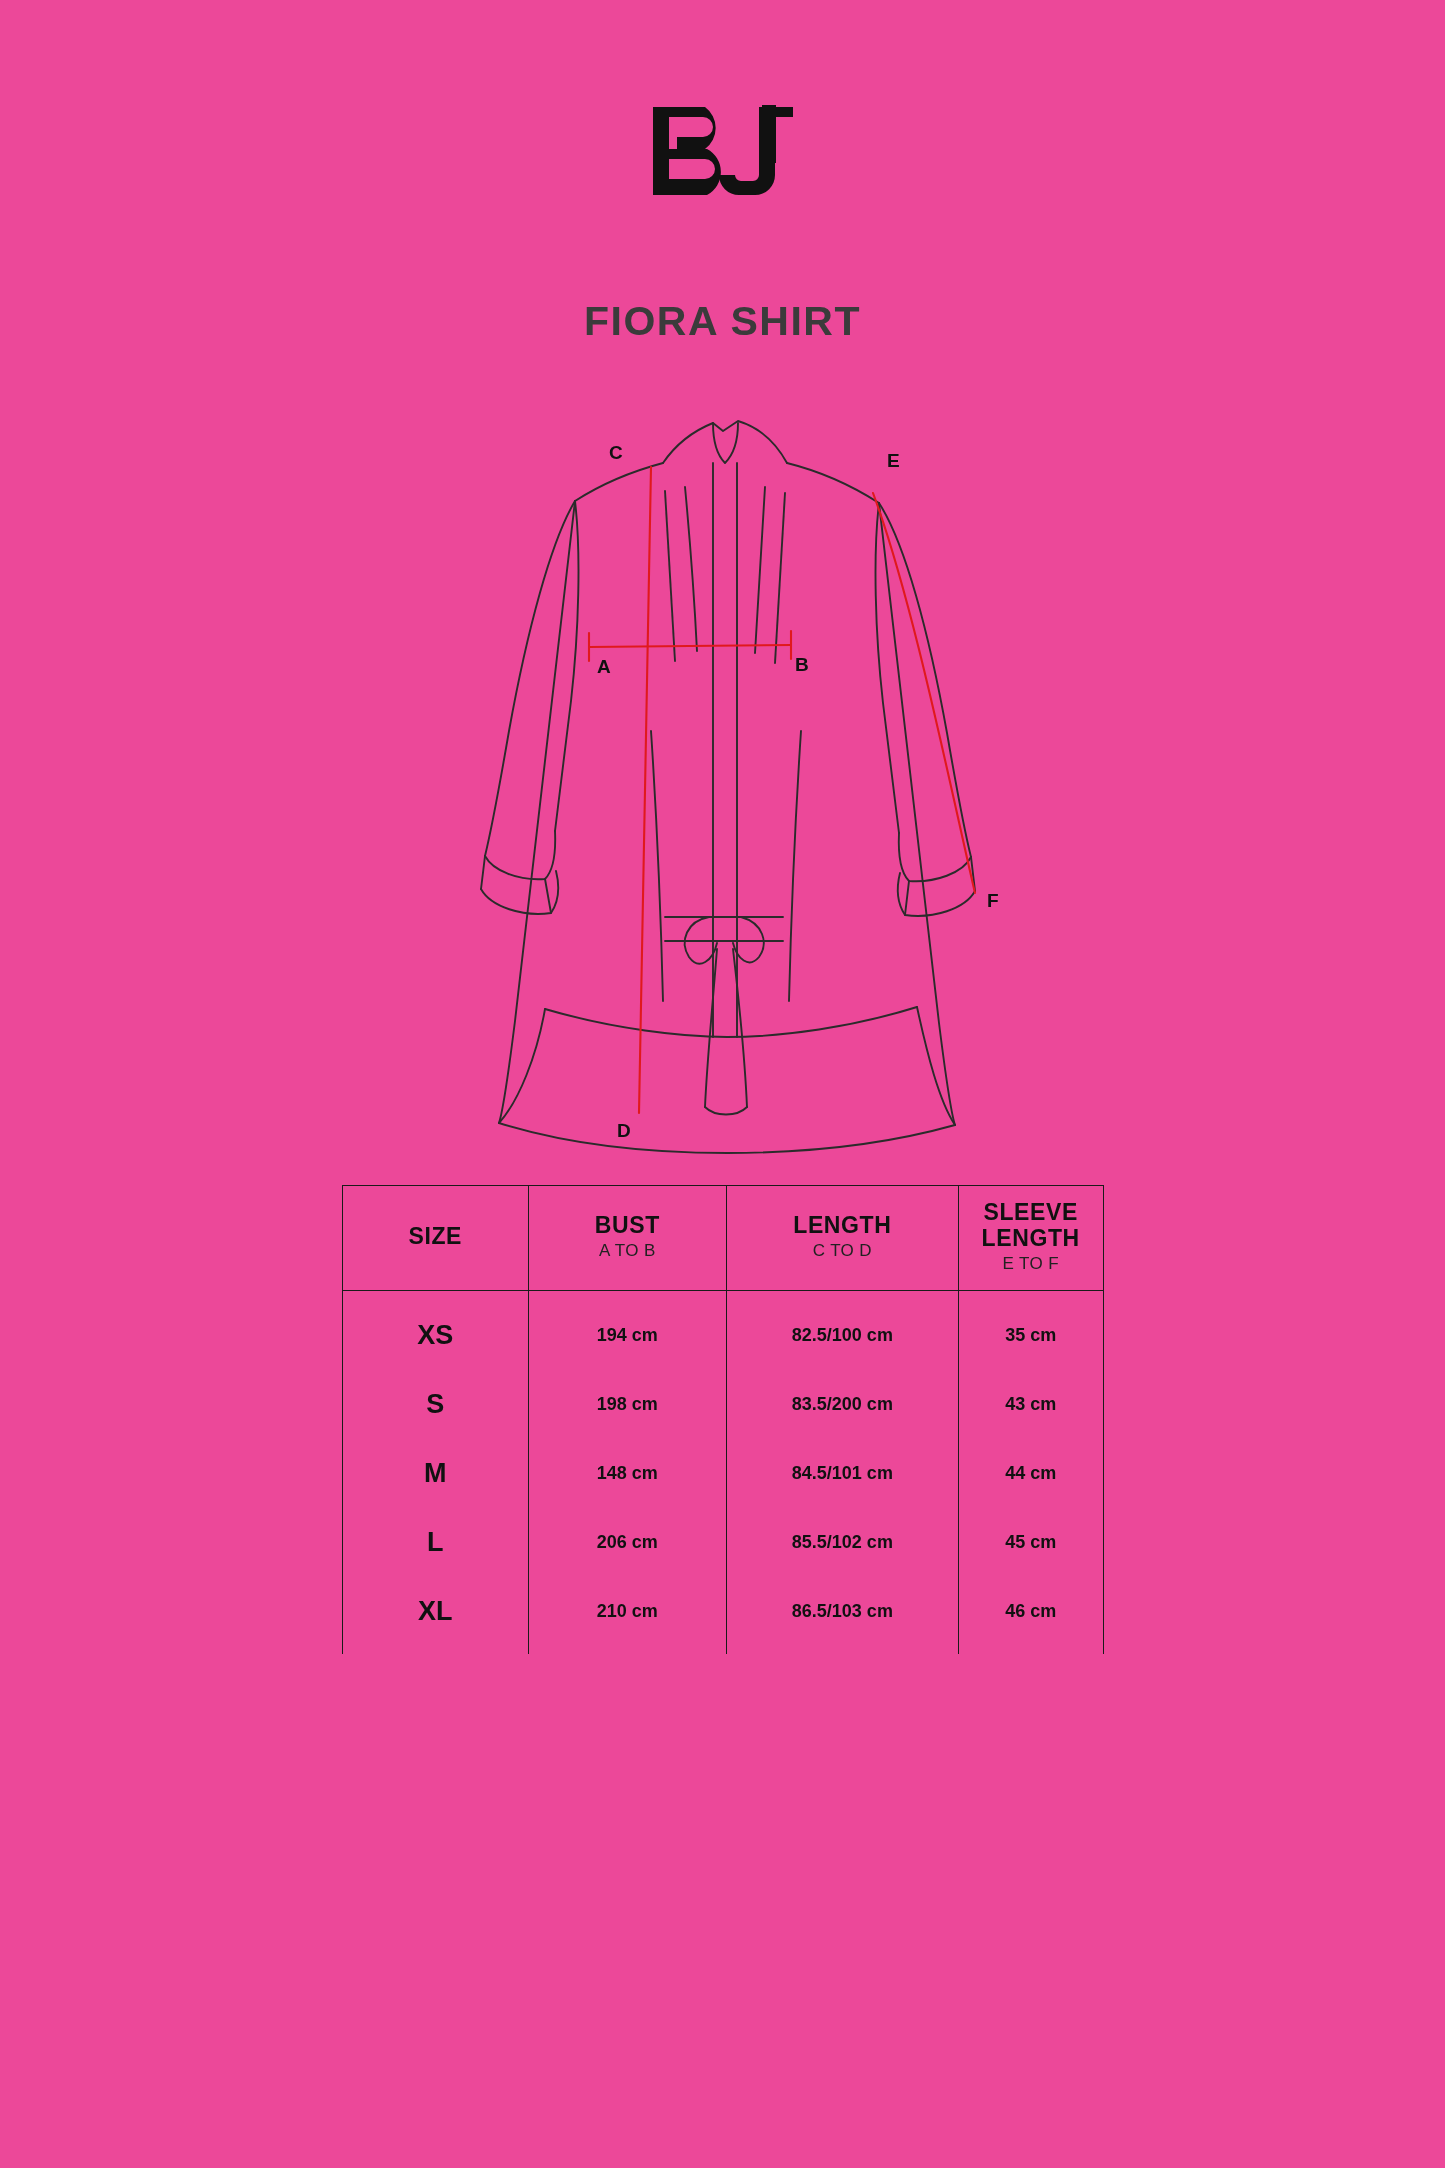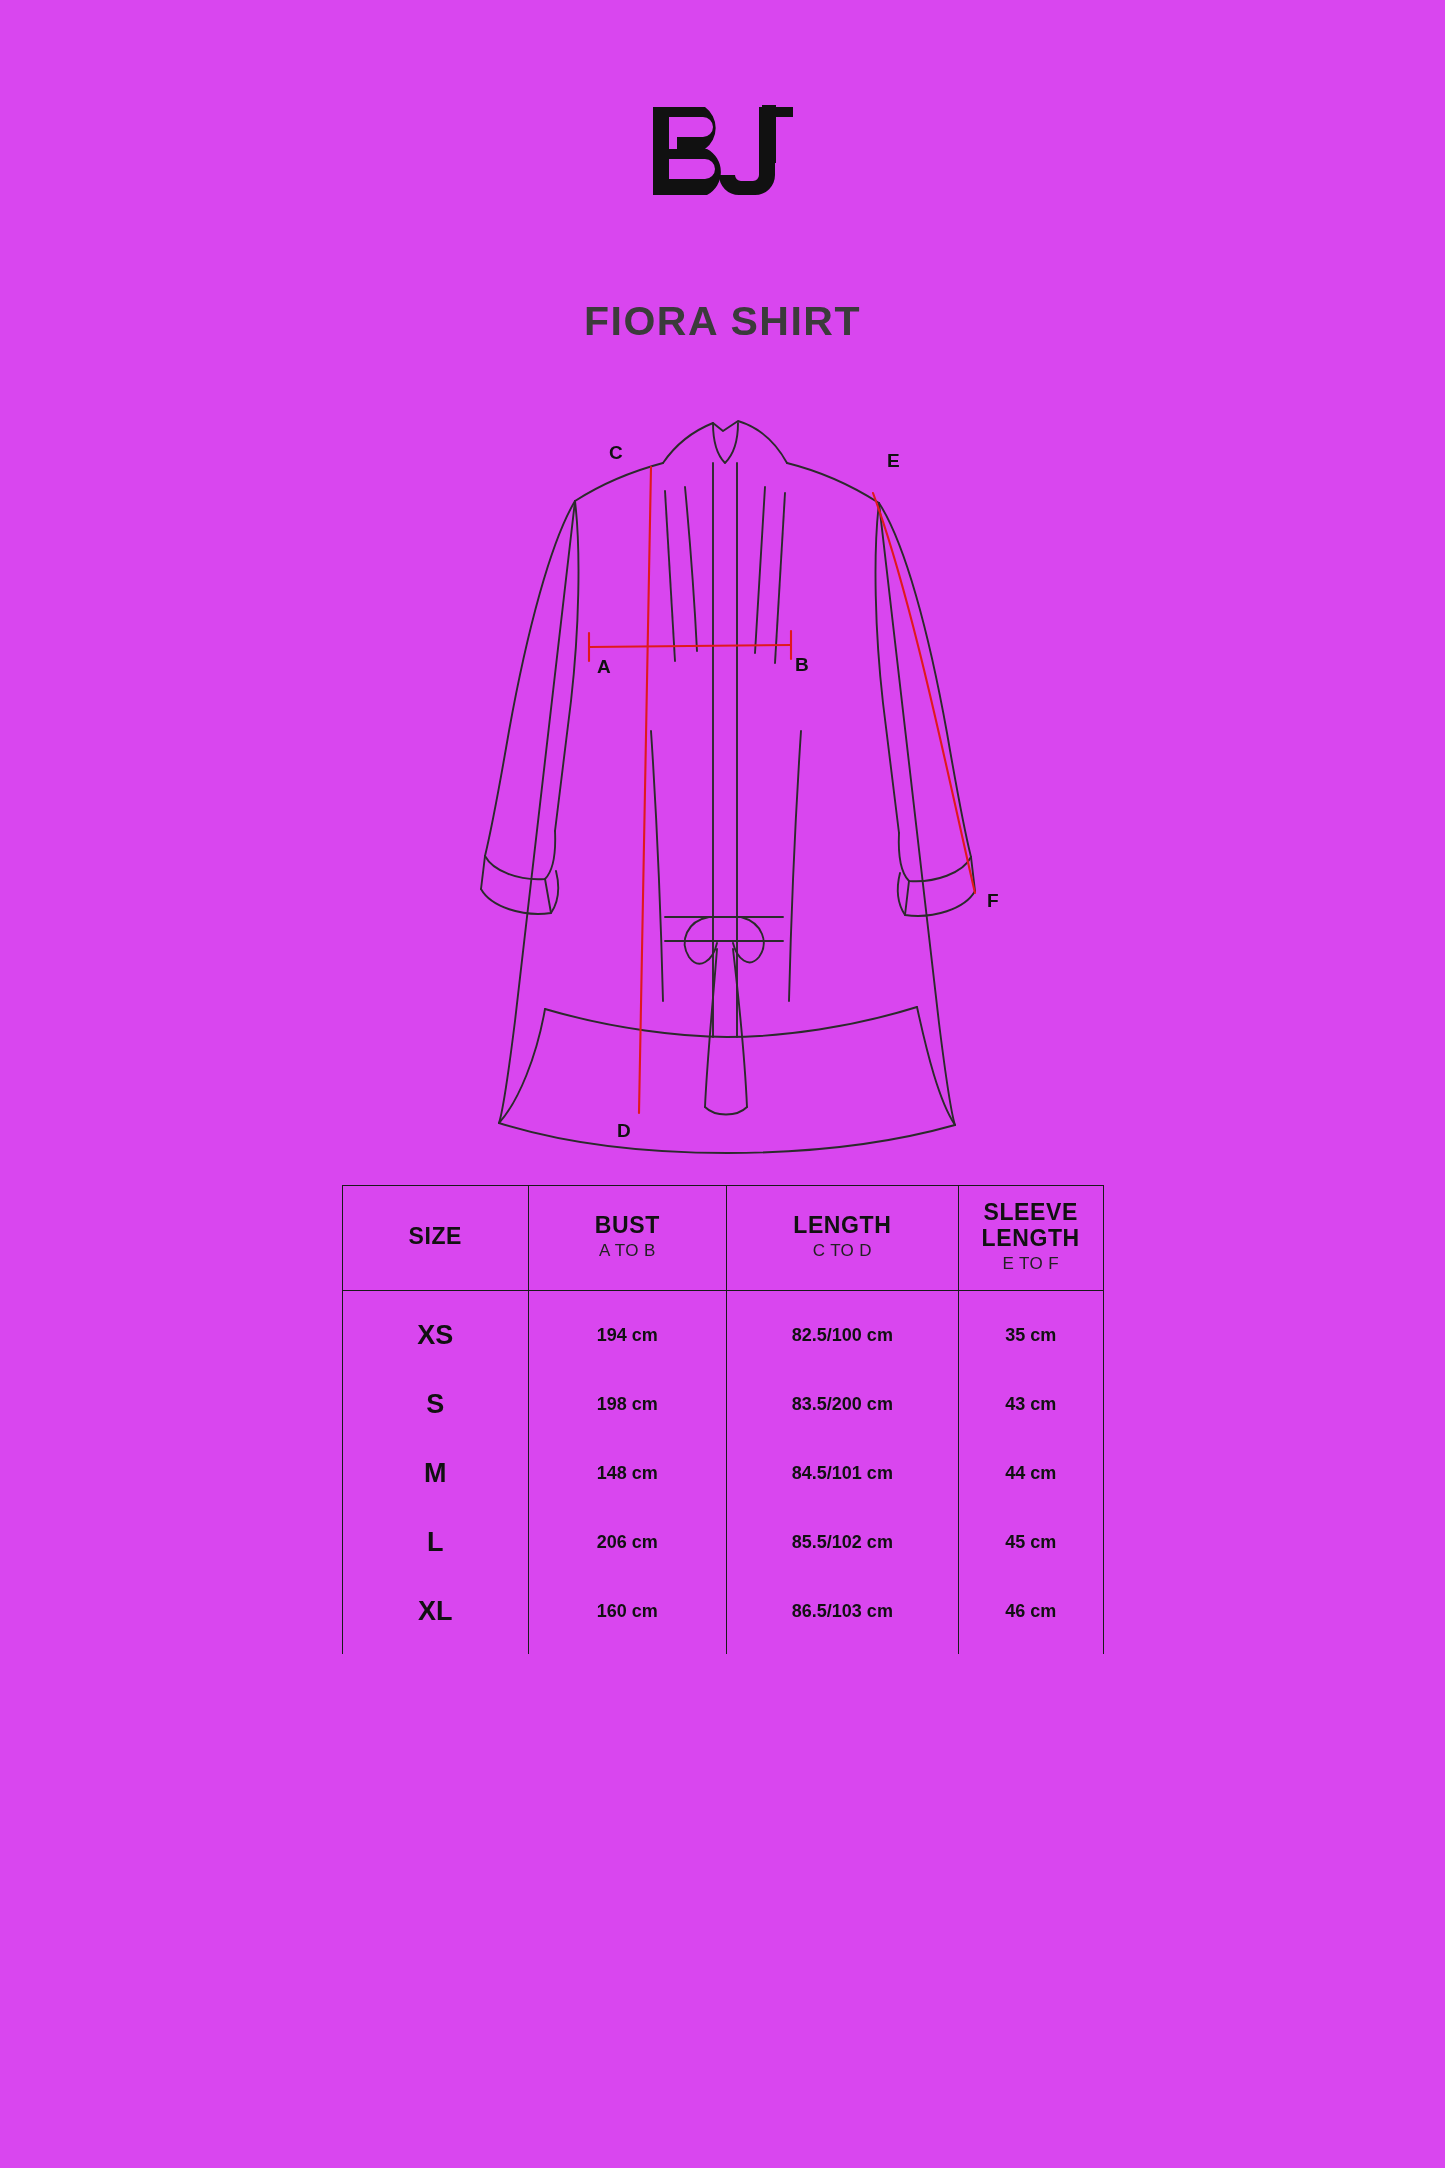--- a/index.html
+++ b/index.html
@@ -12,21 +12,21 @@
     height: 2168px;
     font-family: "Liberation Sans", sans-serif;
     color: #222222;
     position: relative;
     overflow: hidden;
   }
   .page {
     width: 1445px;
     height: 2168px;
     position: relative;
-    background: #d946ef;
+    background: #ec4899;
     display: flex;
     flex-direction: column;
     align-items: center;
   }
 
   
   .logo-wrap {
     margin-top: 96px;
     width: 180px;
     height: 110px;
@@ -260,21 +260,21 @@
           <td>44 cm</td>
         </tr>
         <tr>
           <td class="size-cell">L</td>
           <td>206 cm</td>
           <td>85.5/102 cm</td>
           <td>45 cm</td>
         </tr>
         <tr>
           <td class="size-cell">XL</td>
-          <td>160 cm</td>
+          <td>210 cm</td>
           <td>86.5/103 cm</td>
           <td>46 cm</td>
         </tr>
       </tbody>
     </table>
   </div>
 
 </div>
 
 </body></html>

